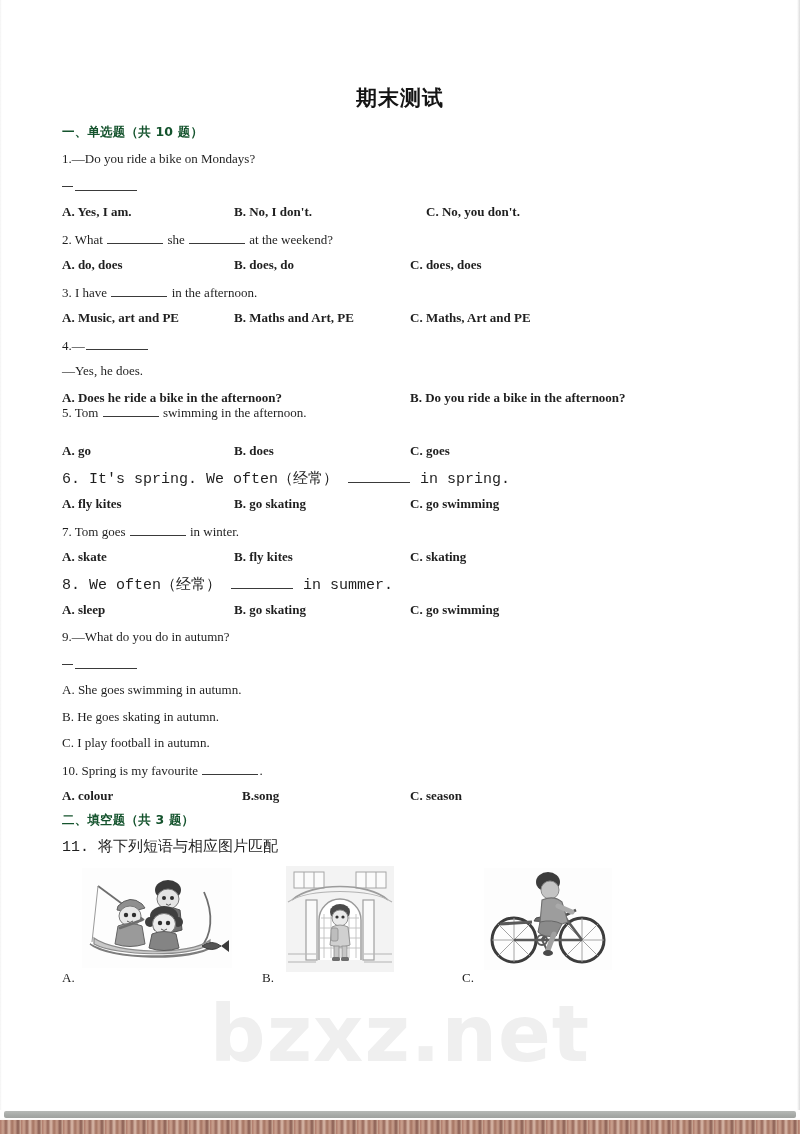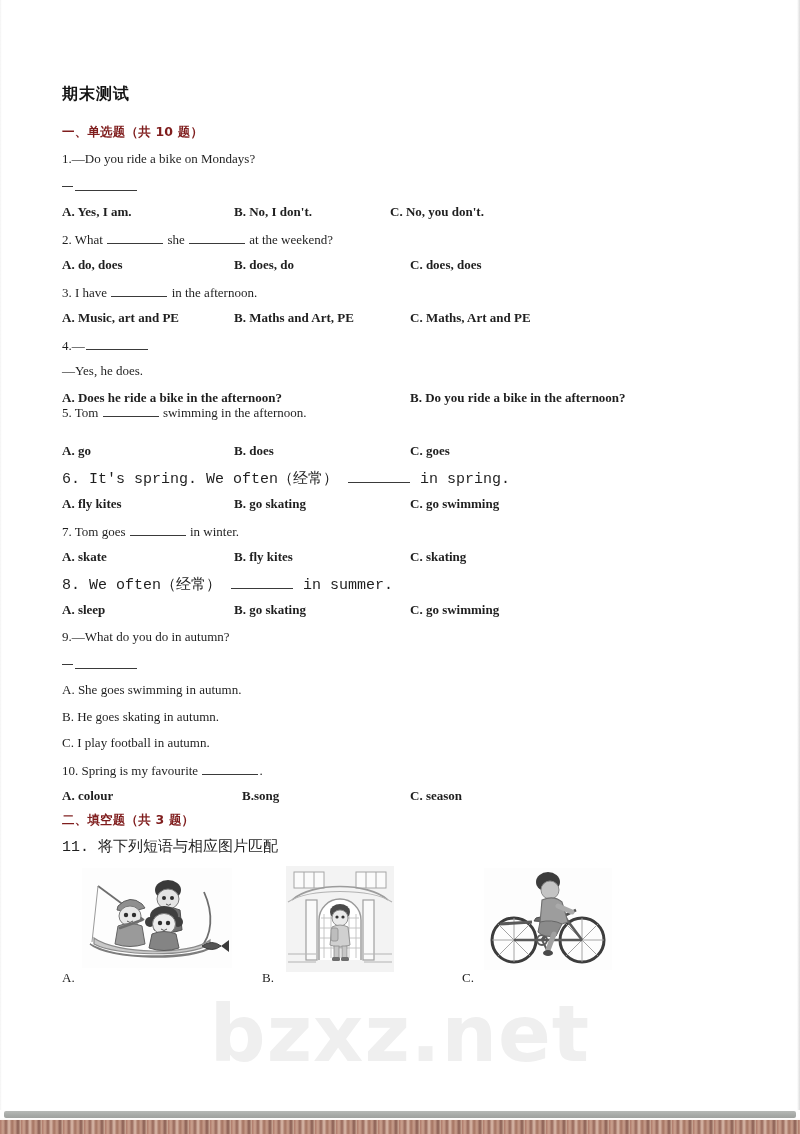--- a/index.html
+++ b/index.html
@@ -63,34 +63,35 @@
     left: 62px;
     top: 0;
     width: 676px;
   }
 
   .doc-title {
     position: absolute;
     left: 0;
     top: 84px;
     width: 676px;
+    text-align: center;
     font-family: "DejaVu Sans", "Liberation Sans", sans-serif;
     font-weight: bold;
-    font-size: 16px;
+    font-size: 21px;
     letter-spacing: 1px;
     color: #141414;
   }
 
   .section-head {
     position: absolute;
     left: 0;
     font-family: "DejaVu Sans", "Liberation Sans", sans-serif;
     font-weight: bold;
     font-size: 12.5px;
-    color: #7f1d1d;
+    color: #14532d;
     letter-spacing: 0.2px;
     white-space: nowrap;
   }
 
   .q-line {
     position: absolute;
     left: 0;
     font-size: 13px;
     line-height: 15px;
     color: #1f1f1f;
@@ -207,21 +208,21 @@
 
     <div class="doc-title">期末测试</div>
 
     <div class="section-head" style="top:124px">一、单选题（共 10 题）</div>
 
     <div class="q-line" style="top:151px">1.—Do you ride a bike on Mondays?</div>
     <div class="q-line" style="top:178px"><span class="dash"></span><span class="blank w-long"></span></div>
     <div class="opt-row" style="top:204px">
       <span class="opt" style="left:0px">A. Yes, I am.</span>
       <span class="opt" style="left:172px">B. No, I don't.</span>
-      <span class="opt" style="left:328px">C. No, you don't.</span>
+      <span class="opt" style="left:364px">C. No, you don't.</span>
     </div>
 
     <div class="q-line" style="top:231px"><span>2. What</span> <span class="blank w-med"></span> <span>she</span> <span class="blank w-med"></span> <span>at the weekend?</span></div>
     <div class="opt-row" style="top:257px">
       <span class="opt" style="left:0px">A. do, does</span>
       <span class="opt" style="left:172px">B. does, do</span>
       <span class="opt" style="left:348px">C. does, does</span>
     </div>
 
     <div class="q-line" style="top:284px"><span>3. I have</span> <span class="blank w-med"></span> <span>in the afternoon.</span></div>

